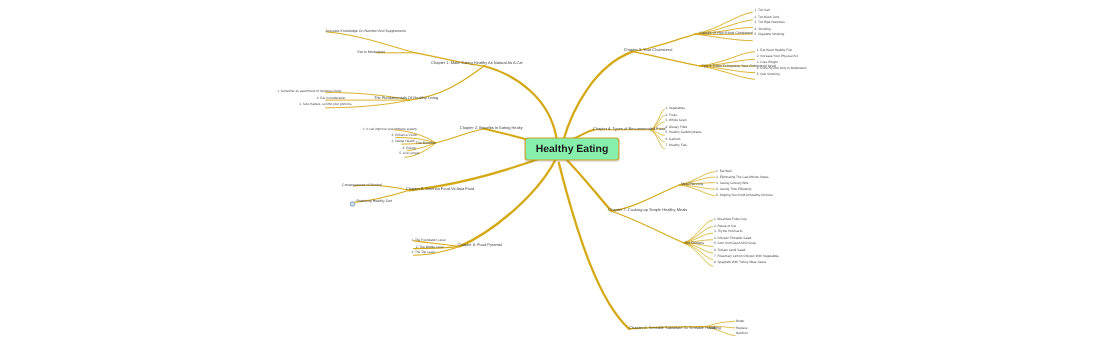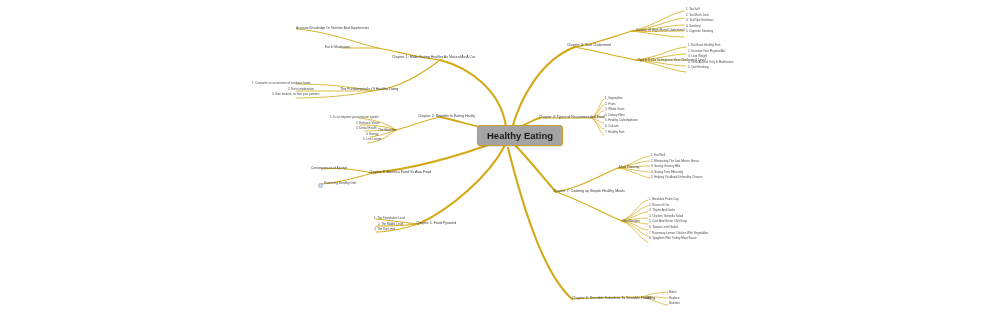--- a/index.html
+++ b/index.html
@@ -9,21 +9,21 @@
     overflow:hidden;position:relative;
   }
   #canvas{position:absolute;left:0;top:0;width:1005px;height:316px;}
   svg.links{position:absolute;left:0;top:0;width:1005px;height:316px;pointer-events:none;}
 
   .node{position:absolute;white-space:nowrap;color:#2b2b2b;}
 
   
   .center{
     left:477px;top:125px;
-    border:1px solid #c9a227;background:#a3a3a3;
+    border:1px solid #c9a227;background:#86efac;
     padding:4px 9px;border-radius:3px;
     font-size:9.5px;font-weight:bold;color:#1a1a1a;
     box-shadow:0 1px 1px rgba(0,0,0,.12);
   }
   
   .lvl1{font-size:3.6px;color:#3a3a3a;}
   
   .lvl2{font-size:3.2px;color:#444;}
 
   .leafgroup{position:absolute;}

